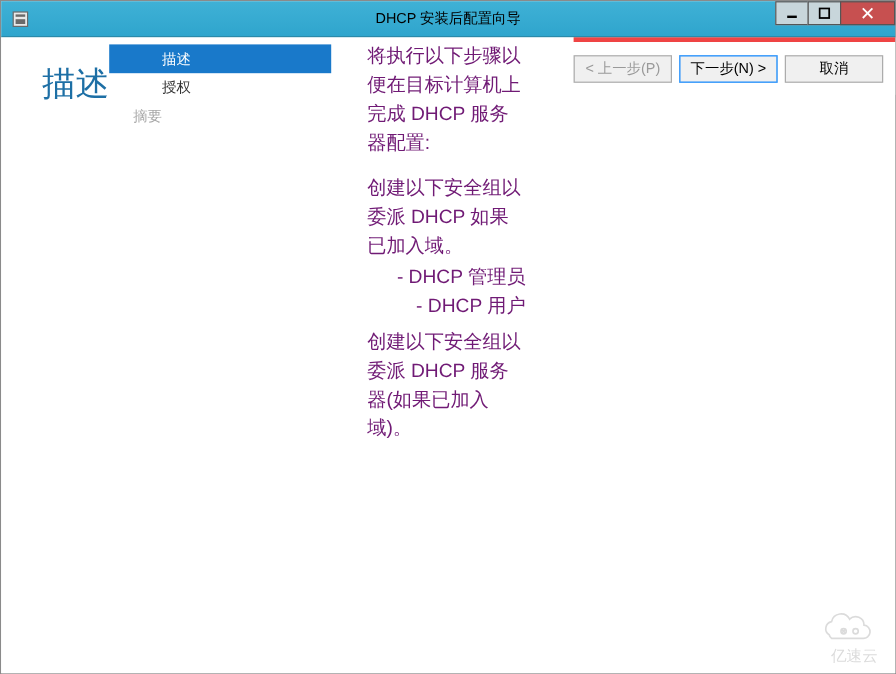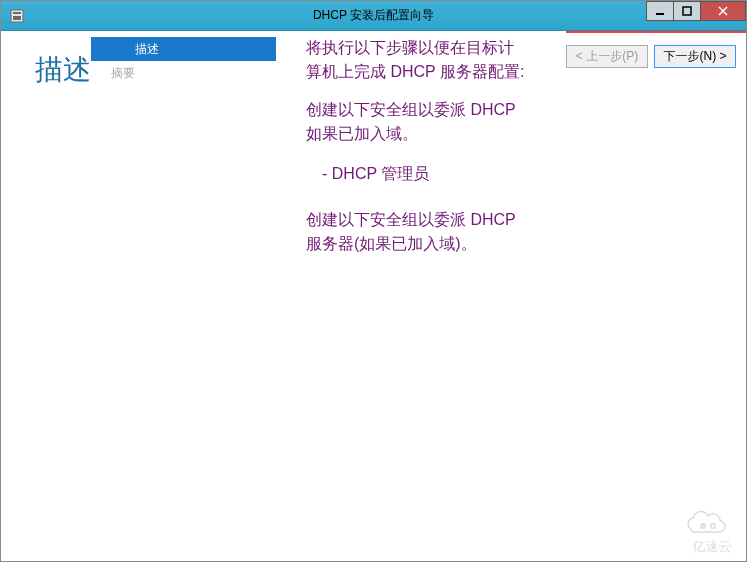--- a/index.html
+++ b/index.html
@@ -109,25 +109,25 @@
     padding-left: 20px;
   }
   .content {
     flex: 1;
     padding: 5px 40px 0 30px;
     color: #701a75;
     font-size: 16px;
     line-height: 1.5;
   }
   .content p { margin: 0 0 14px 0; }
-  .content .list-item { margin: 16px; }
+  .content .list-item { margin: 0; text-align: right; }
   .content .spacer { height: 6px; }
   .footer {
     height: 48px;
-    border-top: 2px solid #ef4444;
+    border-top: 4px solid #ef4444;
     display: flex;
     align-items: center;
     justify-content: flex-end;
     padding-right: 10px;
     gap: 6px;
     background: #fff;
   }
   .btn {
     min-width: 82px;
     height: 23px;
@@ -192,37 +192,42 @@
   <div class="body-area">
     <div class="header-section">
       <div class="page-title">描述</div>
     </div>
 
     <div class="main-row">
       <div class="sidebar">
         <div class="sidebar-item selected">
           <span>描述</span>
         </div>
+        <div class="sidebar-item">
+          <span>授权</span>
+        </div>
         <div class="sidebar-item disabled">
           <span>摘要</span>
         </div>
       </div>
 
       <div class="content">
         <p>将执行以下步骤以便在目标计算机上完成 DHCP 服务器配置:</p>
         <p style="margin-bottom:2px;">创建以下安全组以委派 DHCP 如果已加入域。</p>
         <p class="list-item">- DHCP 管理员</p>
+        <p class="list-item">- DHCP 用户</p>
         <div class="spacer"></div>
         <p>创建以下安全组以委派 DHCP 服务器(如果已加入域)。</p>
       </div>
     </div>
 
     <div class="footer">
       <button class="btn" disabled="">&lt; 上一步(P)</button>
       <button class="btn default">下一步(N) &gt;</button>
+      <button class="btn">取消</button>
     </div>
   </div>
 
 </div>
 
 <div class="watermark">
   <svg width="58" height="30" viewBox="0 0 58 30">
     <g fill="none" stroke="#bfbfbf" stroke-width="1.4">
       <path d="M8 20 a6 6 0 0 1 2 -11 a8 8 0 0 1 15 -2 a7 7 0 0 1 12 5 a5.5 5.5 0 0 1 -1 11 h-26 a5 5 0 0 1 -2 -3 z"></path>
       <circle cx="20" cy="17" r="2.2"></circle>

